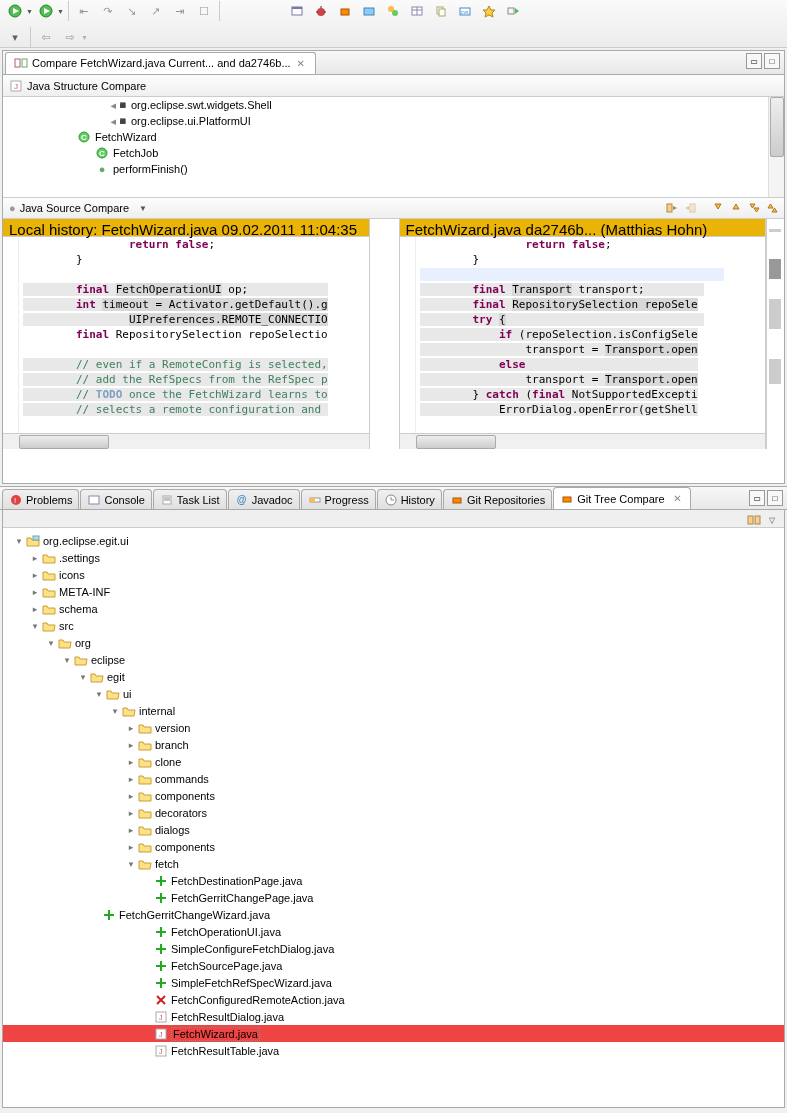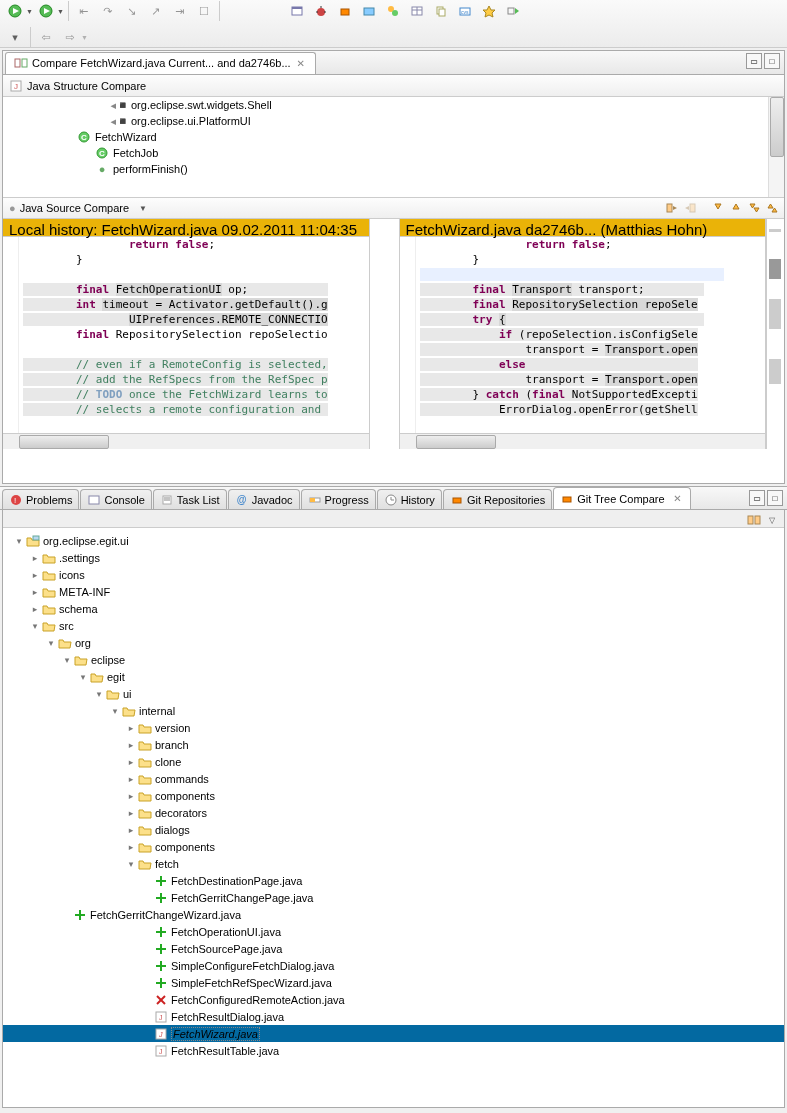--- a/index.html
+++ b/index.html
@@ -43,21 +43,21 @@
 
 .bottom-tabs { height: 24px; background: linear-gradient(#f8f8f8,#e8e8e8); display: flex; align-items: flex-end; border-top: 1px solid #aaa; border-bottom: 1px solid #aaa; padding-left: 2px; position: relative; }
 .btab { height: 20px; padding: 0 6px; display: flex; align-items: center; gap: 3px; background: linear-gradient(#f0f0f0,#e0e0e0); border: 1px solid #aaa; border-bottom: none; margin-right: 1px; border-radius: 4px 4px 0 0; font-size: 11px; cursor: pointer; }
 .btab.active { background: #fff; height: 22px; }
 .btab-icon { width: 14px; height: 14px; display: inline-flex; align-items: center; justify-content: center; }
 
 .tree-header { height: 18px; background: #efefef; padding: 2px 6px; font-size: 11px; border-bottom: 1px solid #ccc; }
 .tree-toolbar { position: absolute; right: 4px; top: 2px; display: flex; gap: 2px; }
 .tree-body { background: #fff; height: 562px; overflow-y: auto; padding: 4px 0; }
 .tree-row { height: 17px; display: flex; align-items: center; font-size: 11px; white-space: nowrap; cursor: pointer; }
-.tree-row.selected { background: #0369a1; font-style: italic; }
+.tree-row.selected { background: #ef4444; }
 .tree-row.selected .tree-label { border: 1px dotted #888; padding: 0 1px; }
 .expander { width: 12px; text-align: center; color: #777; font-size: 9px; cursor: pointer; }
 .tree-icon { width: 16px; height: 14px; margin-right: 2px; display: inline-flex; align-items: center; justify-content: center; }
 
 svg { display: block; }
 </style>
 </head>
 <body>
 
 <div class="toolbar">
@@ -592,21 +592,21 @@
       <div class="tree-row" style="padding-left: 138px;">
         <span class="expander"></span>
         <span class="tree-icon">
           <svg width="12" height="12">
             <rect x="5" y="1" width="2" height="10" fill="#2a2"></rect>
             <rect x="1" y="5" width="10" height="2" fill="#2a2"></rect>
           </svg>
         </span>
         <span class="tree-label">FetchGerritChangePage.java</span>
       </div>
-      <div class="tree-row" style="padding-left: 57px;">
+      <div class="tree-row" style="padding-left: 86px;">
         <span class="expander"></span>
         <span class="tree-icon">
           <svg width="12" height="12">
             <rect x="5" y="1" width="2" height="10" fill="#2a2"></rect>
             <rect x="1" y="5" width="10" height="2" fill="#2a2"></rect>
           </svg>
         </span>
         <span class="tree-label">FetchGerritChangeWizard.java</span>
       </div>
       <div class="tree-row" style="padding-left: 138px;">
@@ -620,31 +620,31 @@
         <span class="tree-label">FetchOperationUI.java</span>
       </div>
       <div class="tree-row" style="padding-left: 138px;">
         <span class="expander"></span>
         <span class="tree-icon">
           <svg width="12" height="12">
             <rect x="5" y="1" width="2" height="10" fill="#2a2"></rect>
             <rect x="1" y="5" width="10" height="2" fill="#2a2"></rect>
           </svg>
         </span>
-        <span class="tree-label">FetchSourcePage.java</span>
+        <span class="tree-label">SimpleConfigureFetchDialog.java</span>
       </div>
       <div class="tree-row" style="padding-left: 138px;">
         <span class="expander"></span>
         <span class="tree-icon">
           <svg width="12" height="12">
             <rect x="5" y="1" width="2" height="10" fill="#2a2"></rect>
             <rect x="1" y="5" width="10" height="2" fill="#2a2"></rect>
           </svg>
         </span>
-        <span class="tree-label">SimpleConfigureFetchDialog.java</span>
+        <span class="tree-label">FetchSourcePage.java</span>
       </div>
       <div class="tree-row" style="padding-left: 138px;">
         <span class="expander"></span>
         <span class="tree-icon">
           <svg width="12" height="12">
             <rect x="5" y="1" width="2" height="10" fill="#2a2"></rect>
             <rect x="1" y="5" width="10" height="2" fill="#2a2"></rect>
           </svg>
         </span>
         <span class="tree-label">SimpleFetchRefSpecWizard.java</span>

